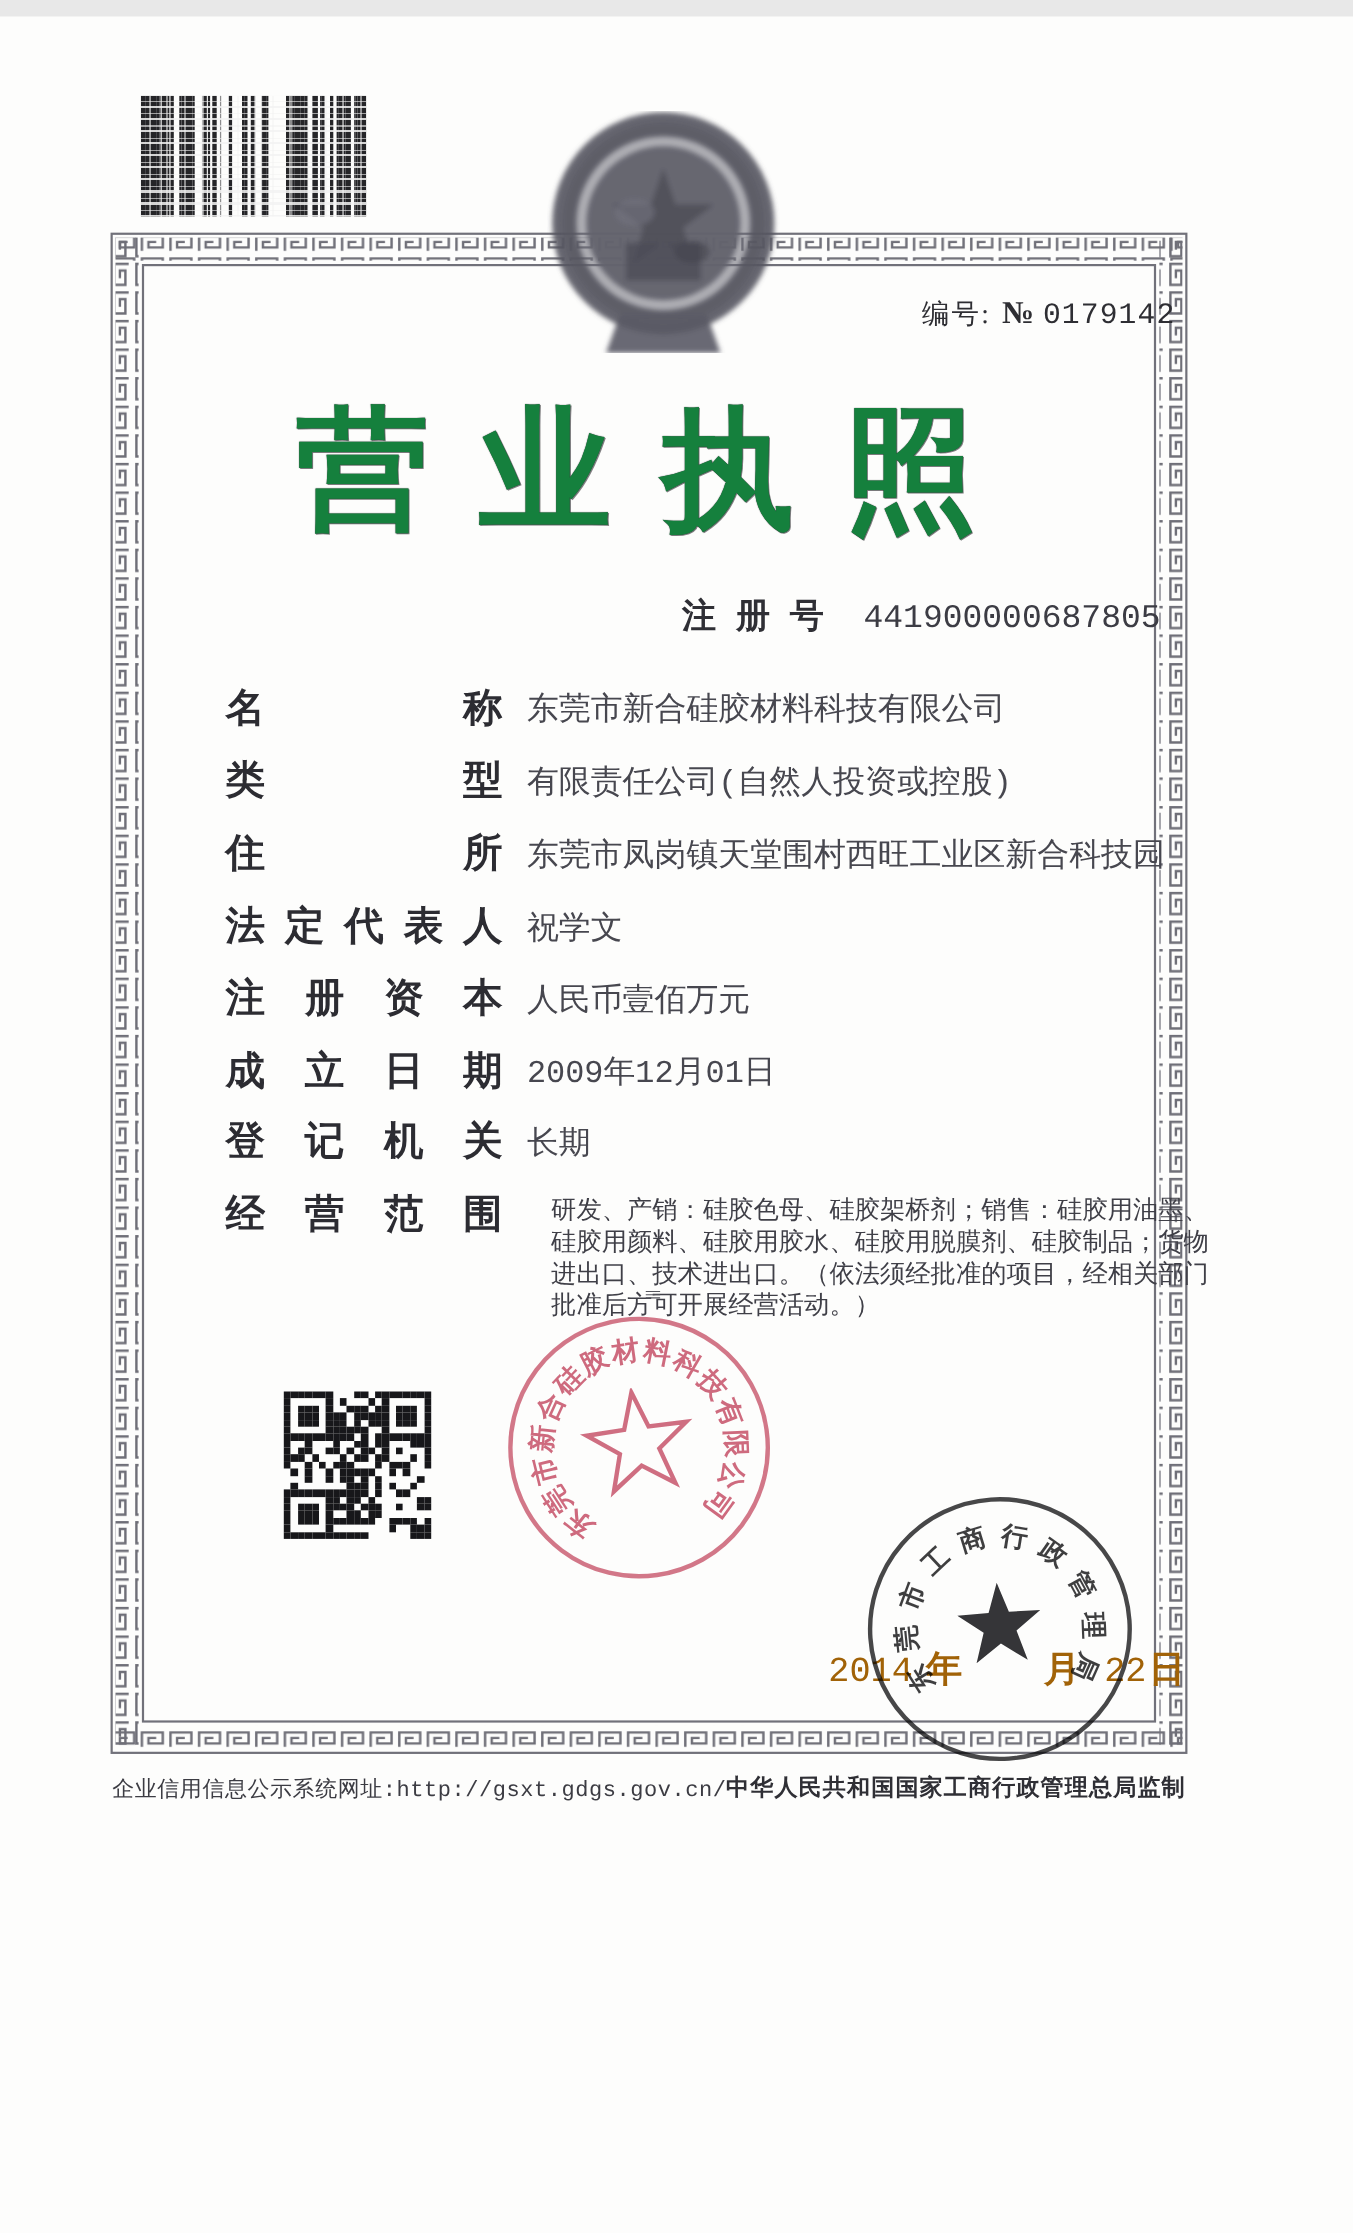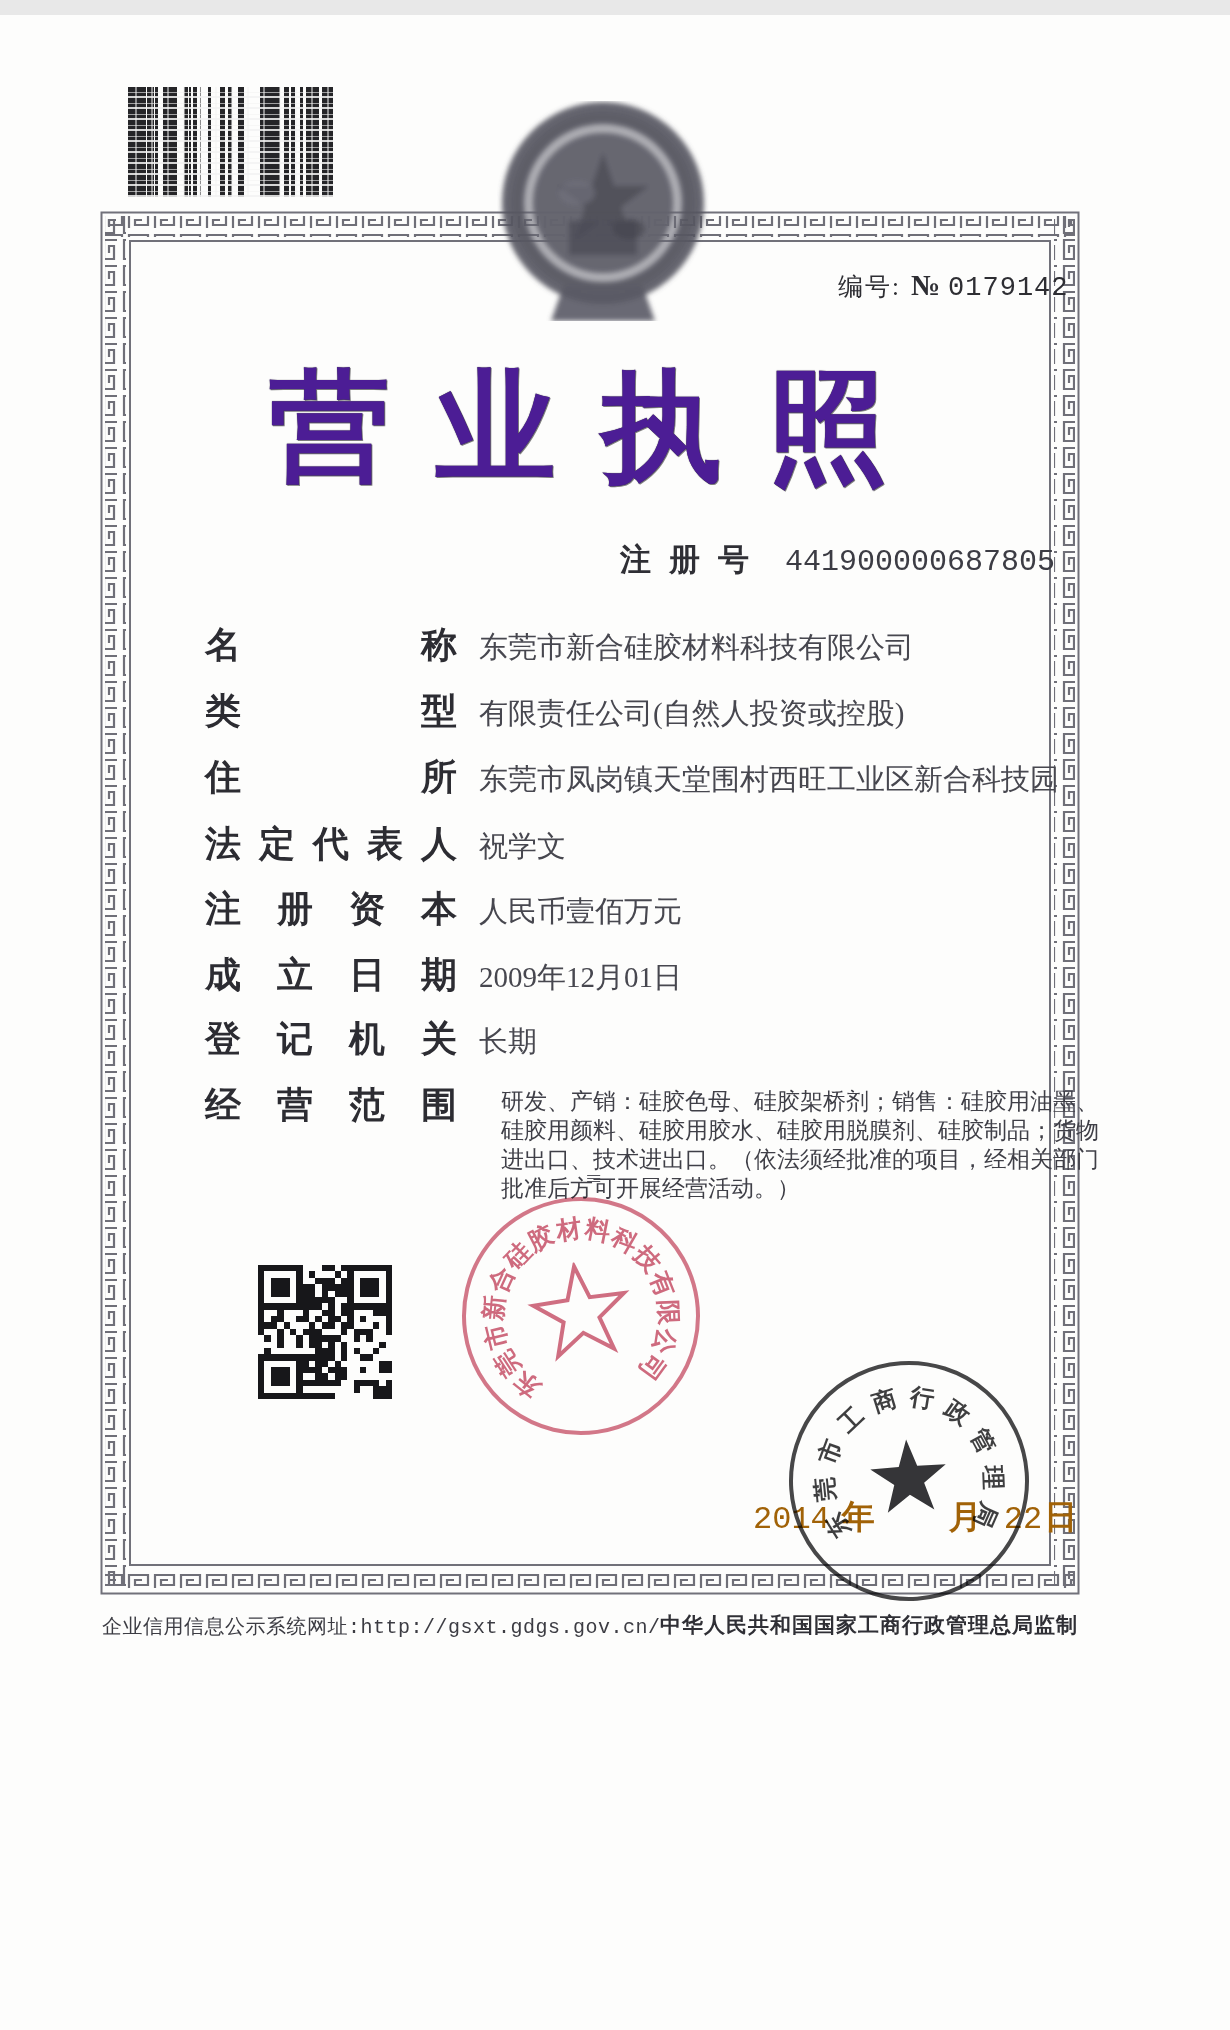--- a/index.html
+++ b/index.html
@@ -23,32 +23,32 @@
   .emblem{position:absolute;left:497px;top:86px;width:212px;height:220px;z-index:3;}
   
   .frame{position:absolute;left:100px;top:196px;z-index:1;}
   
   .serial{position:absolute;left:838px;top:254px;z-index:2;font-size:25px;color:#2e2e33;letter-spacing:2px;white-space:nowrap;}
   .serial .no-sym{font-weight:700;font-size:29px;padding:0 6px 0 10px;}
   .serial .no-digits{font-family:"Liberation Mono","DejaVu Sans Mono",monospace;font-size:27px;letter-spacing:1px;}
   
   .title{
     position:absolute;left:100px;top:332px;width:980px;z-index:2;
-    text-align:center;font-size:120px;font-weight:900;color:#4c1d95;
+    text-align:center;font-size:120px;font-weight:900;color:#15803d;
     letter-spacing:46px;padding-left:23px;box-sizing:border-box;
     font-family:"Liberation Sans","DejaVu Sans",sans-serif;
     text-shadow:0 0 1px #232327,1px 1px 0 rgba(35,35,39,.55);
     white-space:nowrap;
   }
   
   .reg-row{position:absolute;left:620px;top:524px;z-index:2;white-space:nowrap;}
   .reg-row .reg-label{font-size:31px;font-weight:700;letter-spacing:18px;color:#2f2f35;}
   .reg-row .reg-no{font-family:"Liberation Mono","DejaVu Sans Mono",monospace;font-size:30px;letter-spacing:0;color:#3c3c44;margin-left:14px;}
   
-  .field-row{position:absolute;left:205px;z-index:2;display:flex;align-items:flex-start;}
+  .field-row{position:absolute;left:205px;z-index:2;display:flex;align-items:flex-start;font-family:Liberation Mono, monospace;}
   .field-label{
     flex:none;width:252px;font-size:36px;font-weight:700;color:#2c2c32;
     text-align:justify;text-align-last:justify;line-height:1.15;
   }
   .field-value{margin-left:22px;font-size:29px;color:#47474f;line-height:1.25;padding-top:4px;white-space:nowrap;}
   .field-value.small{font-size:23px;line-height:29px;white-space:normal;width:600px;padding-top:2px;color:#3f3f47;}
   .noise-mark{position:absolute;left:588px;top:1152px;z-index:2;font-size:20px;color:#55555d;transform:scaleX(1.4);}
   
   .qr{position:absolute;left:258px;top:1250px;width:134px;height:134px;z-index:2;
       display:grid;grid-template-columns:repeat(21,1fr);grid-template-rows:repeat(21,1fr);filter:blur(.3px);}

